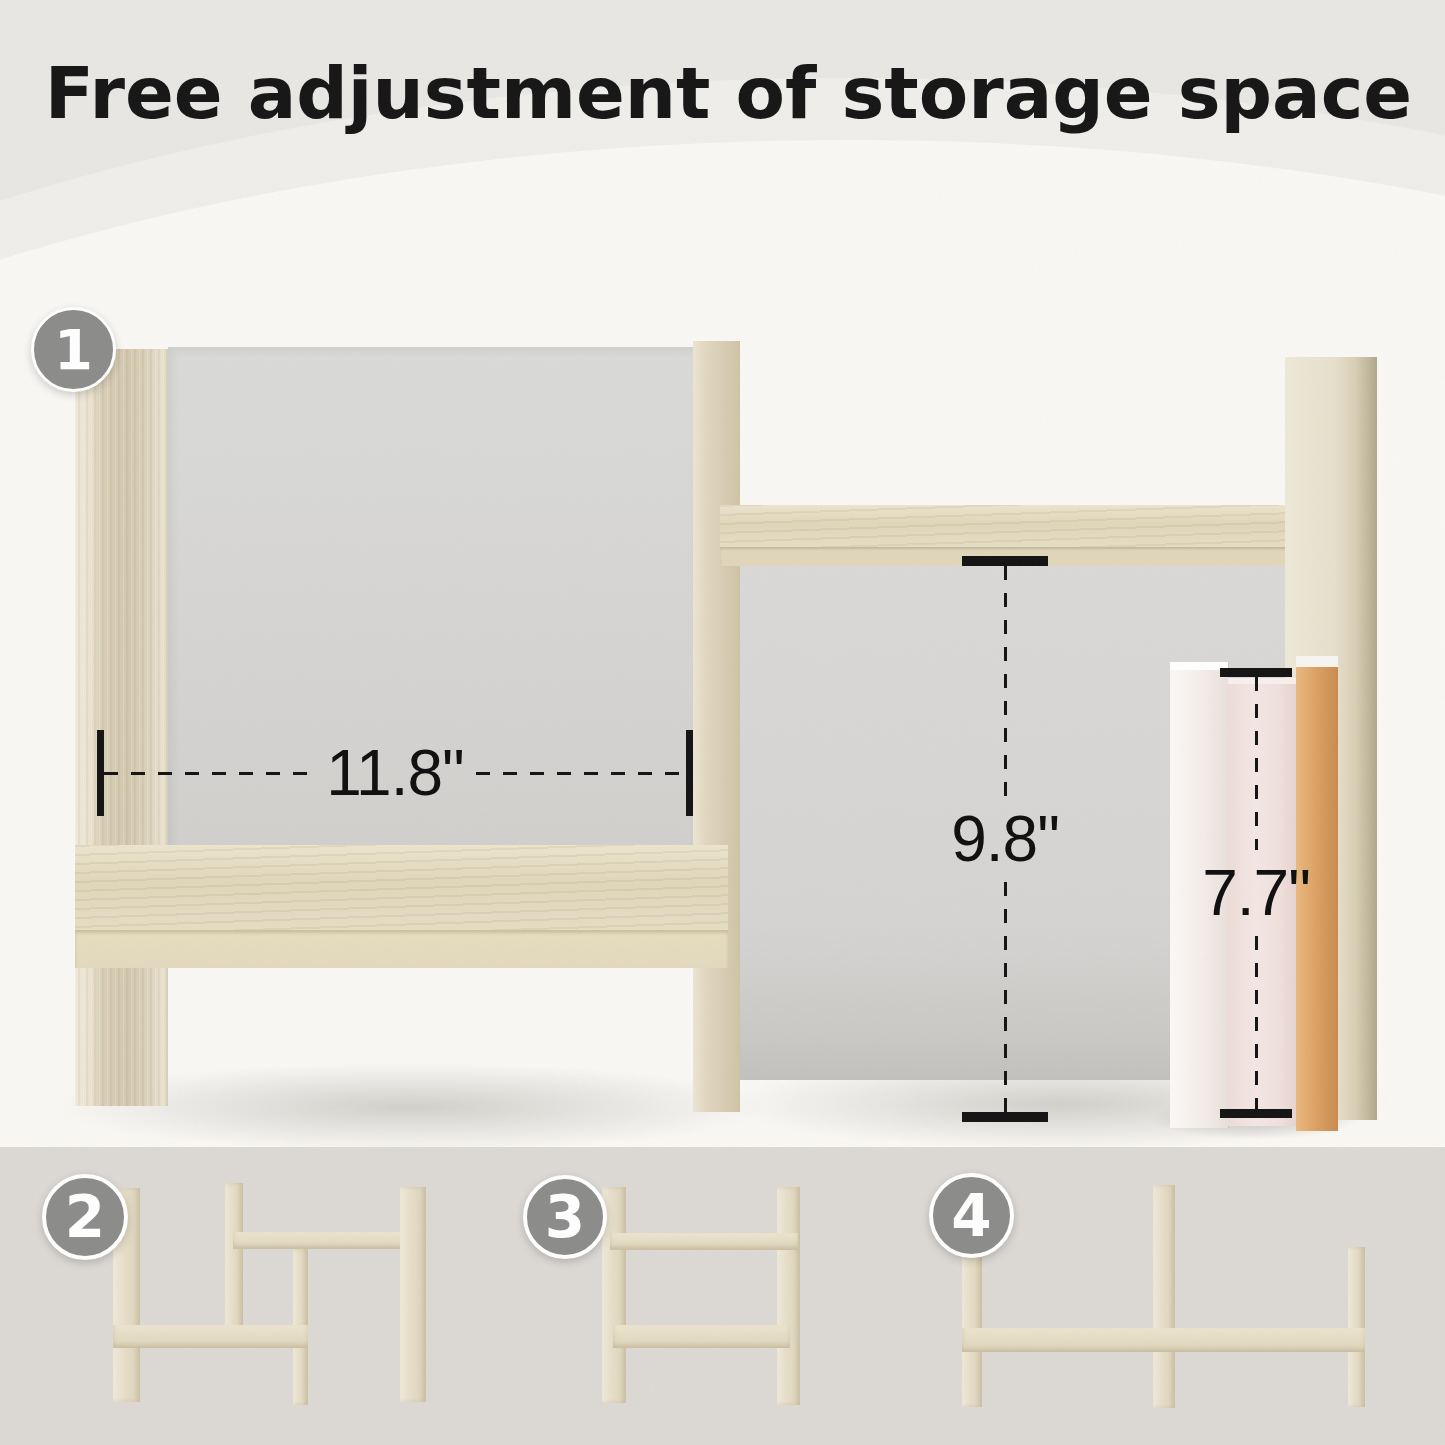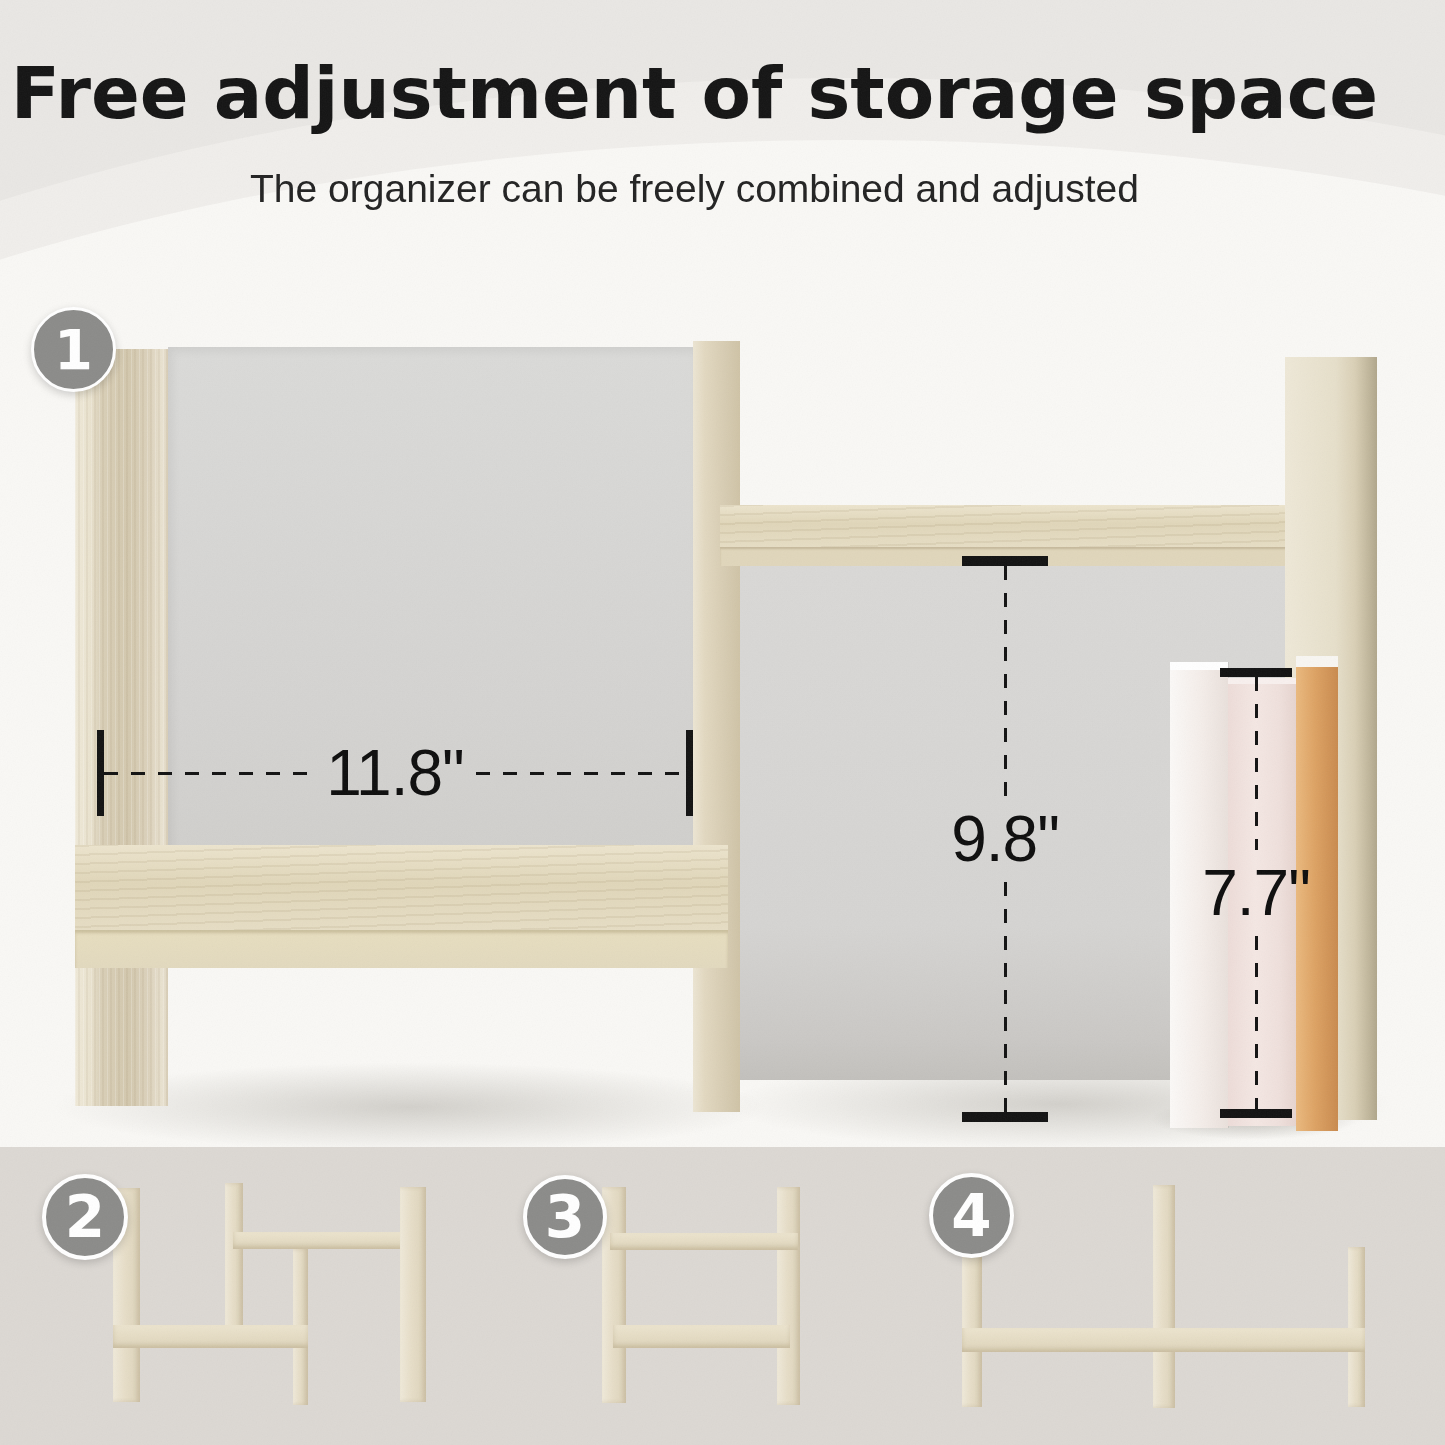--- a/index.html
+++ b/index.html
@@ -16,21 +16,21 @@
   }
   .abs{position:absolute;}
 
   
   .arch-outer{left:-700px; top:78px; width:3100px; height:1500px;
     border-radius:50%; background:var(--arch-outer); z-index:0;}
   .arch-inner{left:-650px; top:140px; width:3000px; height:1360px;
     border-radius:50%; background:var(--arch-inner); z-index:0;}
 
   
-  .header{left:0; top:52px; width:1389px; text-align:center; z-index:2;}
+  .header{left:0; top:52px; width:1389px; text-align:center; z-index:2;padding-left:34px;}
   .title{
     font-family:"DejaVu Sans", sans-serif; font-weight:700;
     font-size:72px; line-height:1.15; color:#141414; letter-spacing:0px;
   }
   .subtitle{
     margin-top:28px; font-size:39px; line-height:1.32; color:#222;
     font-family:"Liberation Sans", sans-serif;
   }
 
   
@@ -153,21 +153,20 @@
 <body>
 
 <div id="canvas">
 
   <div class="abs arch-outer"></div>
   <div class="abs arch-inner"></div>
 
   <div class="abs header">
     <div class="title">Free adjustment of storage space</div>
     <div class="subtitle">
-      <div>The organizer can be freely combined and adjusted</div>
     </div>
   </div>
 
   <div class="abs shadow shadow-left"></div>
   <div class="abs shadow shadow-right"></div>
 
   <div class="abs panel left-panel"></div>
   <div class="abs panel right-panel"></div>
   <div class="abs wood-v left-post"></div>
   <div class="abs mid-post"></div>

